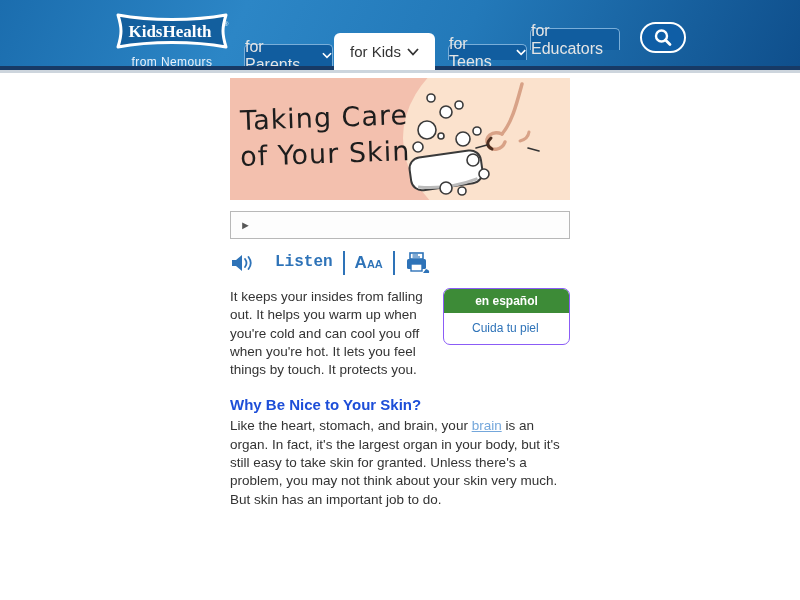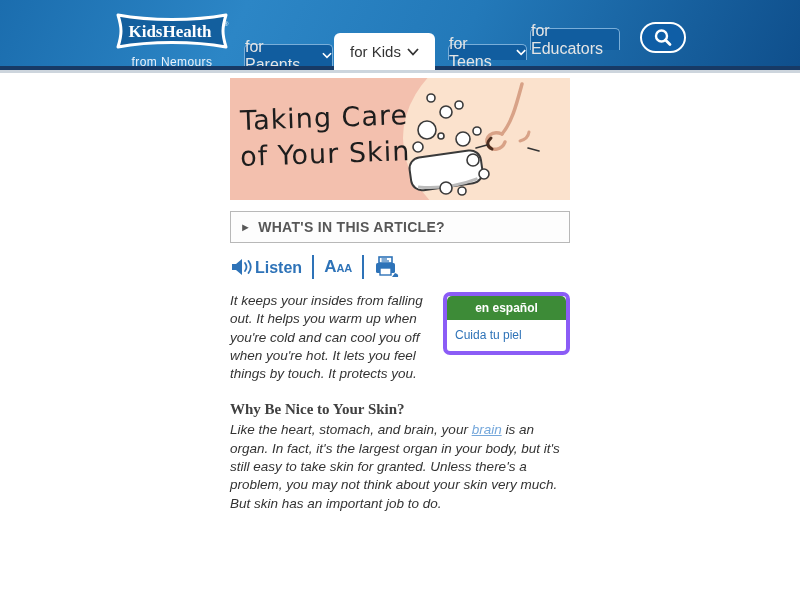--- a/index.html
+++ b/index.html
@@ -42,37 +42,37 @@
   .breadcrumb { margin-top:7px; font-size:11px; color:#555; }
   .breadcrumb a { color:#2e73b8; font-weight:bold; text-decoration:none; cursor:pointer; }
   .breadcrumb .sep { margin:0 3px; color:#555; }
 
   .toggle-box { margin-top:11px; border:1px solid #b8b8b8; background:#fdfdfd;
                 padding:7px 9px; font-weight:bold; font-size:14px; color:#575757;
                 letter-spacing:.3px; cursor:pointer; display:flex; align-items:center; gap:7px; }
   .toggle-box .arrow { font-size:11px; color:#575757; }
 
   .tools { margin-top:11px; height:26px; display:flex; align-items:center; color:#2e73b8; }
-  .tools .listen { display:flex; align-items:flex-end; gap:1px; font-weight:bold;
-                   font-size:16px; cursor:pointer; }
+  .tools .listen { display:flex; align-items:flex-start; gap:21px; font-weight:bold;
+                   font-size:16px; cursor:pointer;font-family:Liberation Mono, monospace; }
   .tools .vdiv { width:2px; height:24px; background:#2e73b8; margin:0 10px; }
   .textsize { display:flex; align-items:baseline; font-weight:bold; cursor:pointer; }
   .textsize .a1 { font-size:17px; } .textsize .a2 { font-size:11px; } .textsize .a3 { font-size:11px; }
   .print-btn { cursor:pointer; display:flex; align-items:center; }
 
   .article { margin-top:12px; font-size:13.5px; color:#333; line-height:1.36; }
-  .article p { margin-bottom:15px;font-style:italic; }
-  .article h3 { font-size:15px; color:#404040; margin:14px 0 2px 0;font-family:Liberation Serif, serif; }
+  .article p { margin-bottom:15px; }
+  .article h3 { font-size:15px; color:#1d4ed8; margin:14px 0 2px 0; }
   .article a.body-link { color:#74a7db; text-decoration:underline; cursor:pointer; }
 
   .espanol { float:right; width:127px; margin-left:10px; margin-bottom:6px;
-             border:4px solid #8b5cf6; border-radius:7px; overflow:hidden; background:#fff; }
+             border:1px solid #8b5cf6; border-radius:7px; overflow:hidden; background:#fff; }
   .espanol-head { background:#3d8b37; color:#fff; font-weight:bold; font-size:12px;
                   text-align:center; padding:4px 0; border-radius:5px 5px 0 0; }
-  .espanol-body { padding:6px 8px; }
+  .espanol-body { padding:6px 8px;margin-left:20px; }
   .espanol-body a { color:#2e73b8; font-size:12px; text-decoration:none; cursor:pointer; }
 </style>
 </head>
 <body>
 
 <div class="header">
   <div class="logo-wrap">
     <svg width="124" height="46" viewBox="0 0 124 46">
       <path d="M8,7 C40,13 84,13 116,7 C112,20 112,26 116,39 C84,33 40,33 8,39 C12,26 12,20 8,7 Z" fill="#135f9e" stroke="#ffffff" stroke-width="3" stroke-linejoin="round"></path>
       <text x="60" y="29" text-anchor="middle" font-size="17" font-weight="bold" fill="#ffffff" font-family="Liberation Serif, serif">KidsHealth</text>
@@ -147,21 +147,20 @@
         <circle cx="232" cy="113" r="4"></circle>
       </g>
     </svg>
     <div class="banner-title l1">Taking Care</div>
     <div class="banner-title l2">of Your Skin</div>
   </div>
 
 
   <div class="toggle-box">
     <span class="arrow">►</span>
-    <span>WHAT'S IN THIS ARTICLE?</span>
   </div>
 
   <div class="tools">
     <div class="listen">
       <svg width="24" height="20" viewBox="0 0 24 20">
         <path d="M2,7 L6,7 L12,2 L12,18 L6,13 L2,13 Z" fill="#2e73b8"></path>
         <path d="M15,6 q3,4 0,8" fill="none" stroke="#2e73b8" stroke-width="1.8" stroke-linecap="round"></path>
         <path d="M18.5,4 q4.5,6 0,12" fill="none" stroke="#2e73b8" stroke-width="1.8" stroke-linecap="round"></path>
       </svg>
       <span>Listen</span>

